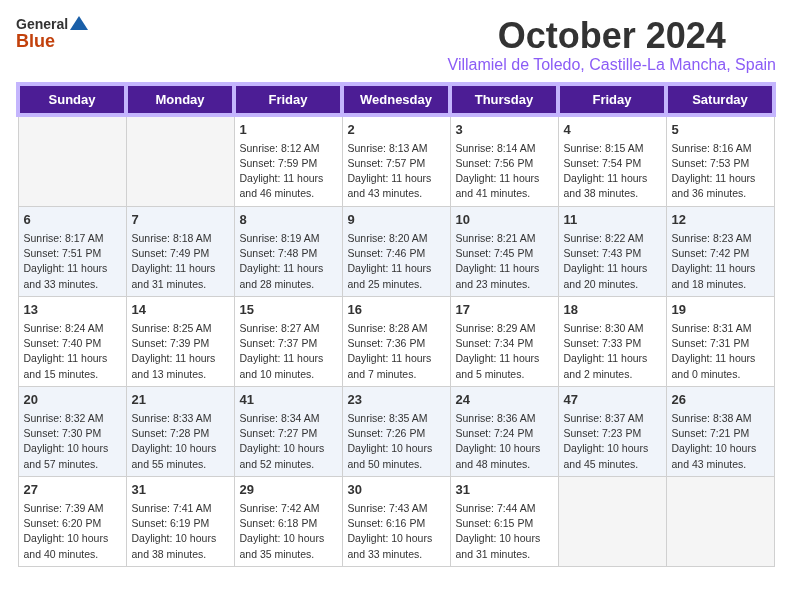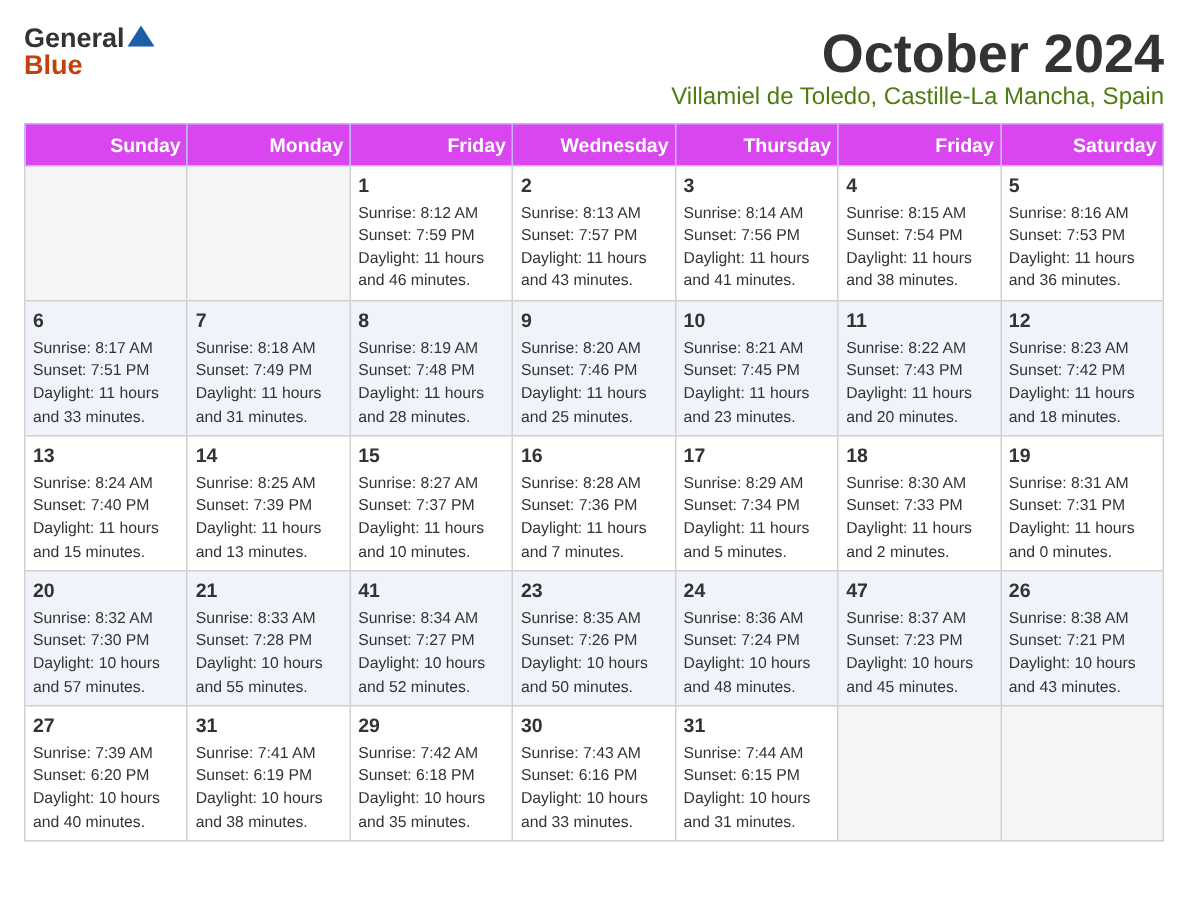--- a/index.html
+++ b/index.html
@@ -15,62 +15,62 @@
       justify-content: space-between;
       align-items: flex-start;
       margin-bottom: 8px;
     }
     .logo {
       display: flex;
       flex-direction: column;
       align-items: flex-start;
     }
     .logo-text-general {
-      font-size: 18px;
+      font-size: 14px;
       font-weight: bold;
       color: #333;
       line-height: 1;
     }
     .logo-text-blue {
       font-size: 18px;
       font-weight: bold;
       color: #c2410c;
       line-height: 1;
     }
     .logo-row {
       display: flex;
       align-items: center;
     }
     .title-area {
-      text-align: right;
+      text-align: center;
       margin-left: 44px;
     }
     .month-title {
       font-size: 36px;
       font-weight: bold;
       color: #333;
       line-height: 1.1;
     }
     .location-title {
       font-size: 16px;
-      color: #4d7c0f;
+      color: #8b5cf6;
     }
     .calendar-table {
       width: 100%;
       border-collapse: collapse;
       font-size: 11px;
     }
     .calendar-table th {
-      background-color: #d946ef;
+      background-color: #4c1d95;
       color: #fff;
       padding: 6px 4px;
-      text-align: right;
+      text-align: center;
       font-size: 13px;
       font-weight: bold;
-      border: 1px solid #c4b5fd;
+      border: 4px solid #c4b5fd;
     }
     .calendar-table td {
       border: 1px solid #d0d0d0;
       vertical-align: top;
       padding: 4px 5px;
       height: 80px;
       width: calc(100%/7);
       background: #fff;
       color: #333;
       line-height: 1.4;

